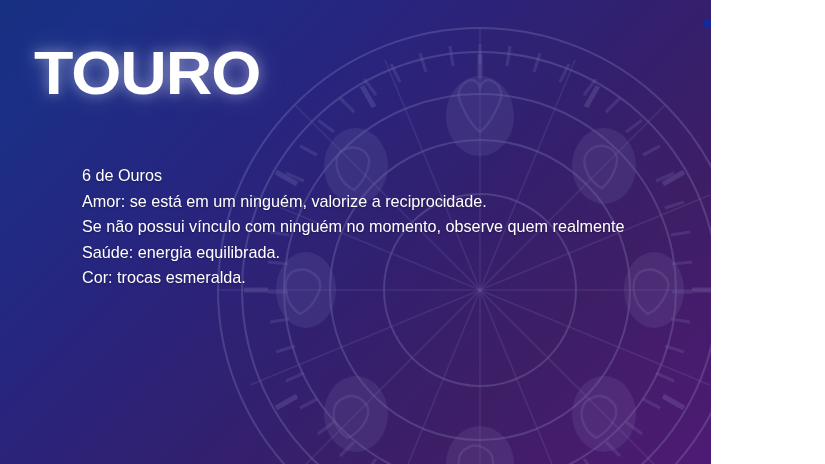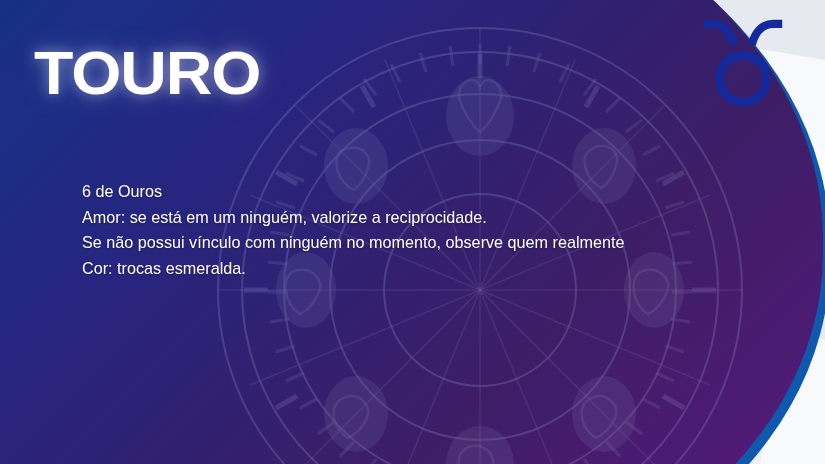--- a/index.html
+++ b/index.html
@@ -1,18 +1,18 @@
 <!DOCTYPE html>
 <html><head>
 <meta charset="utf-8">
 <style>
   html,body{margin:0;padding:0;background:#fff;}
   body{width:825px;height:464px;overflow:hidden;font-family:"Liberation Sans",sans-serif;}
 
-  #card{position:relative;width:825px;height:464px;overflow:hidden;
+  #card{position:relative;width:711px;height:464px;overflow:hidden;
         background:#a16207;}
 
   
   .poly-bg{position:absolute;inset:0;background:#eef1f5;}
 
   
   .rim{position:absolute;left:-300px;top:-150px;width:1130px;height:790px;
        border-radius:50% 48% 46% 50%/50% 50% 48% 50%;
        background:#0e58ad;}
 
@@ -42,21 +42,21 @@
          font-size:62px;line-height:62px;font-weight:bold;color:#ffffff;
          letter-spacing:-1px;
          font-family:"Liberation Sans",sans-serif;
          transform:scaleX(1.04);transform-origin:left center;
          text-shadow:0 0 14px rgba(255,255,255,.42),0 0 28px rgba(190,215,255,.25);}
 
   
   #body{position:absolute;left:82px;top:163px;width:650px;
         color:#ffffff;font-size:16.2px;line-height:25.6px;
         font-family:"Liberation Sans",sans-serif;
-        text-shadow:0 1px 2px rgba(0,0,0,.30);margin-top:16px;}
+        text-shadow:0 1px 2px rgba(0,0,0,.30);}
   #body p{margin:0;}
 
   
   #glyph{position:absolute;left:694px;top:14px;width:98px;height:98px;}
   #glyph svg{display:block;width:98px;height:98px;}
 </style>
 </head>
 <body>
 
 <div id="card">
@@ -185,20 +185,21 @@
     </div>
 
   </div>
 
   <div id="title">TOURO</div>
 
   <div id="body">
     <p>6 de Ouros</p>
     <p>Amor: se está em um ninguém, valorize a reciprocidade.</p>
     <p>Se não possui vínculo com ninguém no momento, observe quem realmente</p>
+    <p>Saúde: energia equilibrada.</p>
     <p>Cor: trocas esmeralda.</p>
   </div>
 
   <div id="glyph">
     <svg viewBox="0 0 100 100">
       <g fill="none" stroke="#14299b" stroke-width="8.5" stroke-linecap="butt">
         <path d="M10 10 L19 10 C31 10 38 20 41 31"></path>
         <path d="M90 10 L81 10 C69 10 62 20 59 31"></path>
         <circle cx="50" cy="66" r="24"></circle>
       </g>

